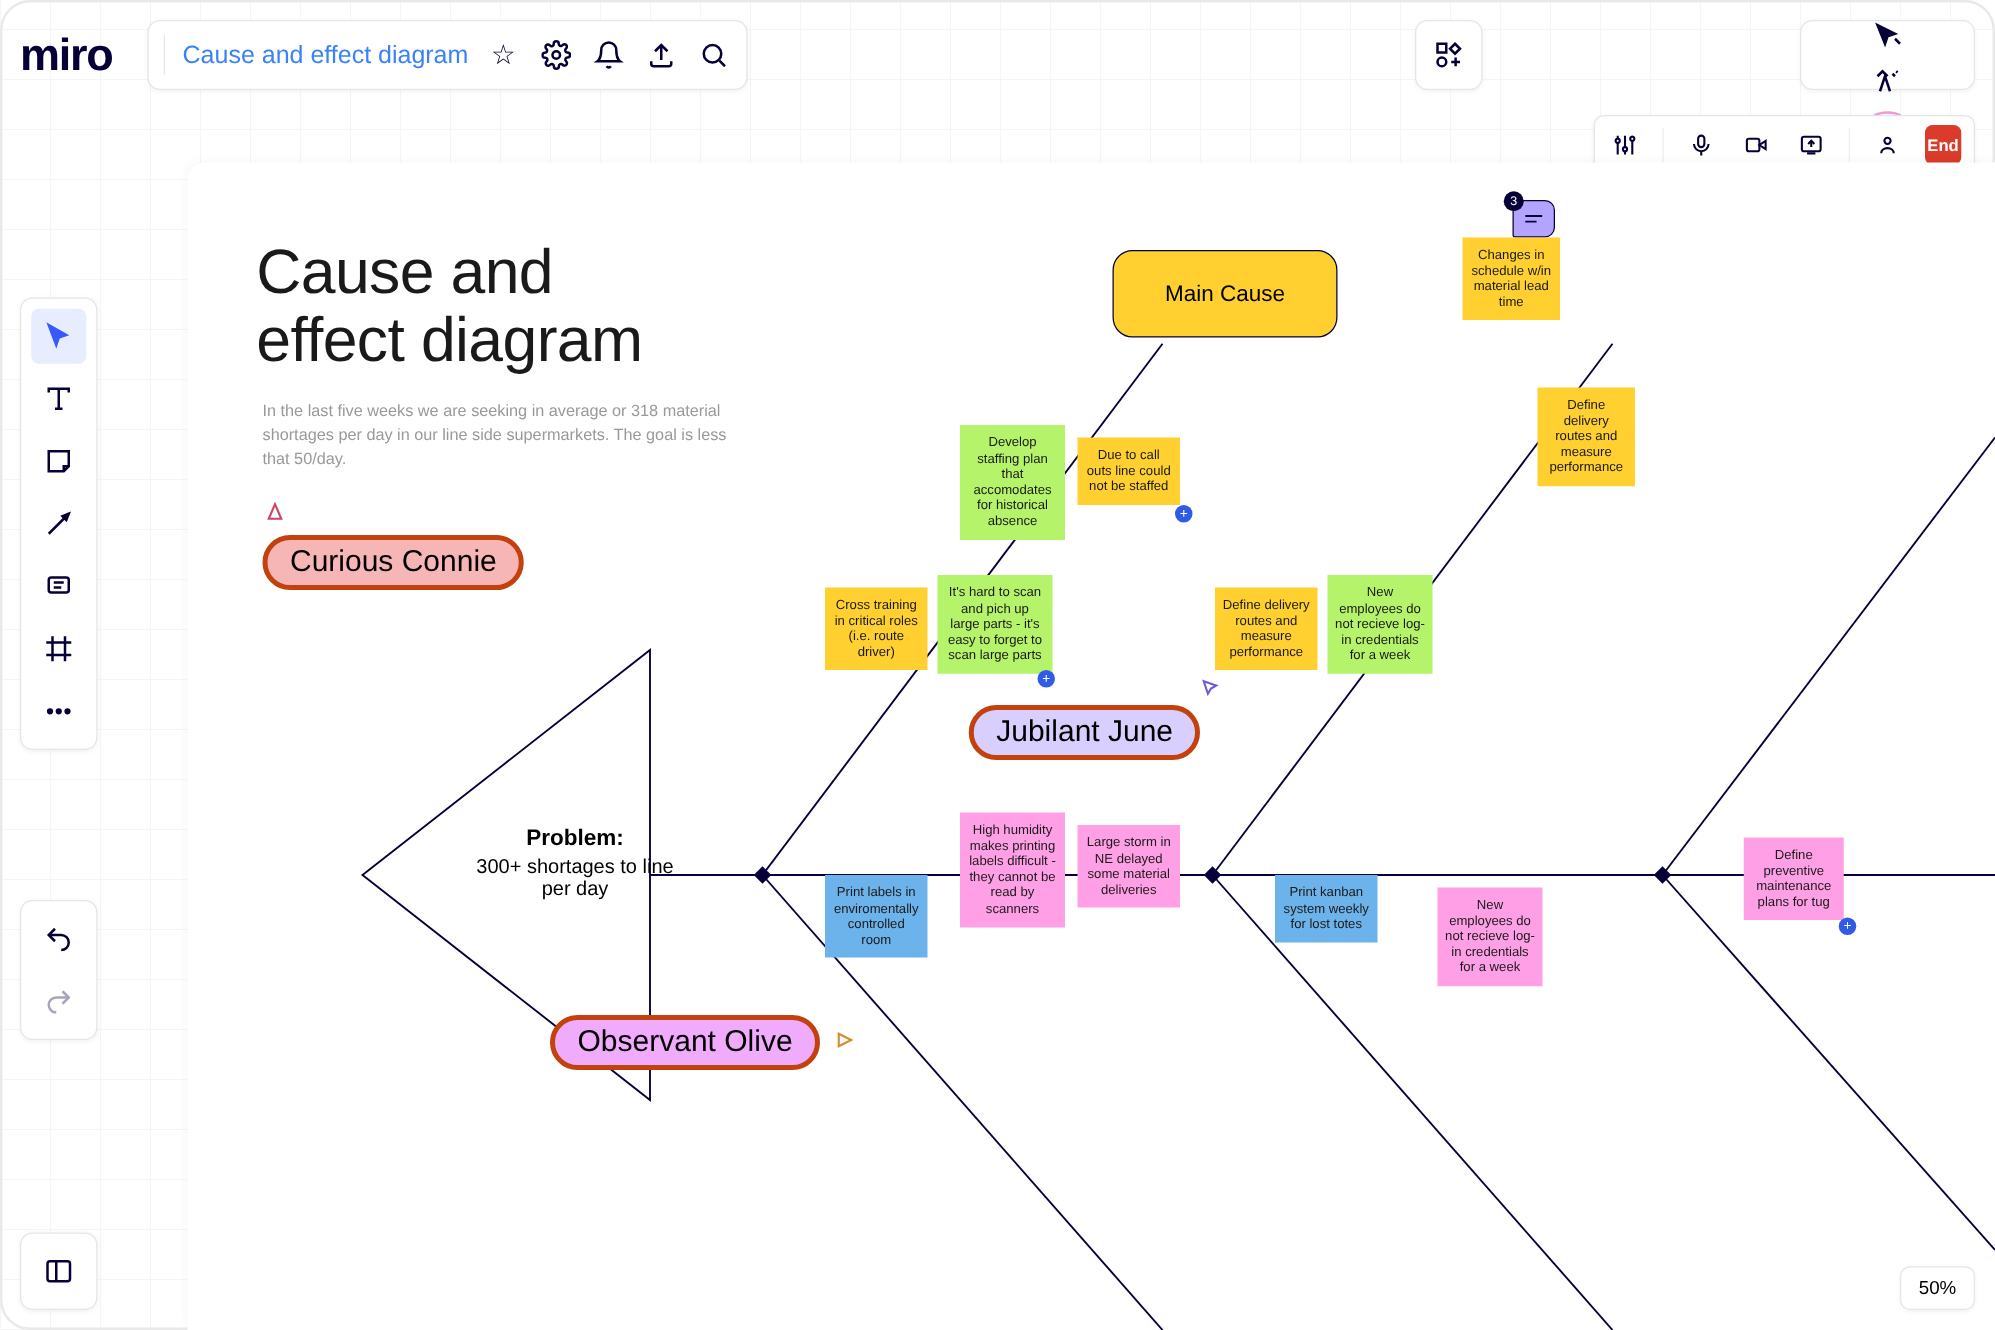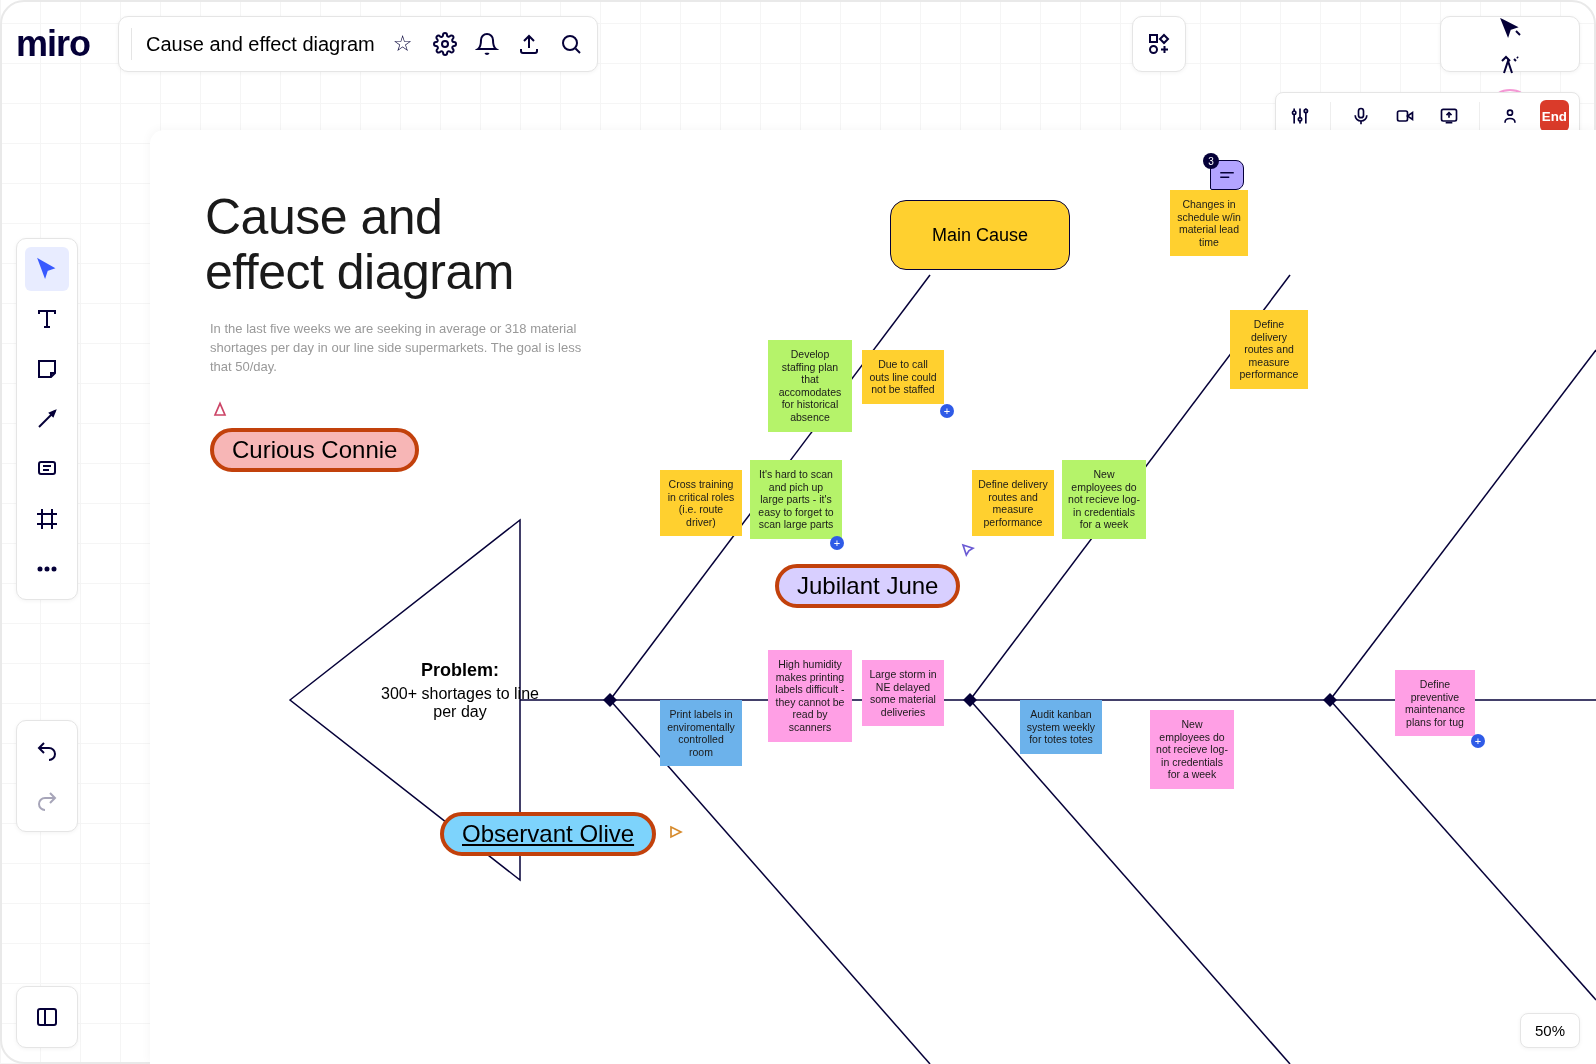--- a/index.html
+++ b/index.html
@@ -13,21 +13,21 @@
   position: relative; overflow: hidden;
 }
 .frame { position: absolute; inset: 0; border: 2px solid #e9e9e9; border-radius: 24px; pointer-events: none; }
 
 
 .topbar { position: absolute; top: 16px; left: 16px; display: flex; align-items: center; gap: 12px; }
 .logo { font-size: 36px; font-weight: 700; letter-spacing: -1px; color: #050038; padding-right: 16px; }
 .top-panel { background: #fff; border: 1px solid #e5e5e5; border-radius: 10px; height: 56px; display: flex; align-items: center; padding: 0 12px; gap: 18px; box-shadow: 0 1px 4px rgba(0,0,0,.05);}
 .title-panel { display: flex; align-items: center; gap: 14px; }
 .divider { width: 1px; height: 32px; background: #e5e5e5; }
-.board-title { font-size: 20px; font-weight: 400; color: #000000; }
+.board-title { font-size: 20px; font-weight: 400; color: #3b82f6; }
 .star { font-size: 22px; color: #333; cursor: pointer; }
 .icon-btn { width: 28px; height: 28px; display: flex; align-items: center; justify-content: center; cursor: pointer; color: #050038; }
 .icon-btn svg { width: 24px; height: 24px; stroke: #050038; fill: none; stroke-width: 2; }
 
 .apps-panel { position: absolute; top: 16px; right: 410px; }
 .right-cluster { position: absolute; top: 16px; right: 16px; background: #fff; border: 1px solid #e5e5e5; border-radius: 10px; height: 56px; display: flex; align-items: center; padding: 0 12px; gap: 12px; box-shadow: 0 1px 4px rgba(0,0,0,.05); flex-direction: column;}
 .count-badge { border: 2px solid #f59ad6; border-radius: 50%; width: 34px; height: 34px; display: flex; align-items: center; justify-content: center; font-weight: 700; color: #050038; cursor: pointer;}
 .avatar { border: 2px solid #9be86f; border-radius: 50%; width: 34px; height: 34px; overflow: hidden; cursor: pointer; }
 .avatar-inner { width: 100%; height: 100%; background: linear-gradient(135deg,#e4b590,#b07a52);}
 .share-btn { background: #3859ff; color: #fff; border: none; border-radius: 6px; height: 40px; padding: 0 18px; font-size: 18px; font-weight: 600; display: flex; align-items: center; gap: 10px; cursor: pointer; }
@@ -69,21 +69,21 @@
 .main-cause { position:absolute; top:70px; left:740px; width:180px; height:70px; background:#ffd02f; border:1px solid #050038; border-radius:16px; display:flex; align-items:center; justify-content:center; font-size:18px;}
 
 
 .note { position:absolute; width:90px; padding:8px 6px; font-size:10.5px; line-height:1.2; text-align:center; color:#1a1a1a; }
 .yellow{ background:#ffd02f;} .green{ background:#b5f36a;} .blue{ background:#6cb2eb; color:#1a1a1a;} .pink{ background:#ff9fe5;}
 .plus-dot { position:absolute; width:14px; height:14px; border-radius:50%; background:#2f5be7; color:#fff; font-size:11px; display:flex; align-items:center; justify-content:center;}
 
 
 .cursor-pill { position:absolute; display:flex; align-items:center; gap:10px;}
 .pill { border:4px solid #c2410c; border-radius:999px; padding:6px 18px; font-size:24px; line-height:1;}
-.pill.pink-bg{ background:#f7b6b6;} .pill.violet-bg{ background:#d8cfff;text-align:center;} .pill.peach-bg{ background:#7dd3fc;text-decoration:underline;}
+.pill.pink-bg{ background:#f7b6b6;} .pill.violet-bg{ background:#d8cfff;text-align:center;} .pill.peach-bg{ background:#f0abfc;}
 .cur { font-size:18px; }
 .cur svg{ width:20px; height:20px; }
 
 
 .comment-bubble { position:absolute; top:30px; left:1060px; width:34px; height:30px; background:#b3a4ff; border:1px solid #050038; border-radius:8px 8px 8px 2px; display:flex; align-items:center; justify-content:center; cursor:pointer;}
 .comment-bubble .cnt { position:absolute; top:-8px; left:-8px; width:16px; height:16px; border-radius:50%; background:#050038; color:#fff; font-size:10px; display:flex; align-items:center; justify-content:center;}
 .comment-bubble svg{ width:18px; height:12px; stroke:#050038; stroke-width:2; fill:none;}
 
 
 .zoom { position:absolute; bottom:16px; right:16px; background:#fff; border:1px solid #e5e5e5; border-radius:8px; padding:8px 14px; font-size:15px; box-shadow:0 1px 4px rgba(0,0,0,.05); cursor:pointer;}
@@ -339,21 +339,21 @@
   <div class="plus-dot" style="top:274px; left:790px;">+</div>
   <div class="note yellow" style="top:340px; left:510px; width:82px;">Cross training in critical roles (i.e. route driver)</div>
   <div class="note green" style="top:330px; left:600px; width:92px;">It's hard to scan and pich up large parts - it's easy to forget to scan large parts</div>
   <div class="plus-dot" style="top:406px; left:680px;">+</div>
   <div class="note yellow" style="top:340px; left:822px; width:82px;">Define delivery routes and measure performance</div>
   <div class="note green" style="top:330px; left:912px; width:84px;">New employees do not recieve log-in credentials for a week</div>
 
   <div class="note pink" style="top:520px; left:618px; width:84px;">High humidity makes printing labels difficult - they cannot be read by scanners</div>
   <div class="note pink" style="top:530px; left:712px; width:82px;">Large storm in NE delayed some material deliveries</div>
   <div class="note blue" style="top:570px; left:510px; width:82px;">Print labels in enviromentally controlled room</div>
-  <div class="note blue" style="top:570px; left:870px; width:82px;">Audit kanban system weekly for totes totes</div>
+  <div class="note blue" style="top:570px; left:870px; width:82px;">Print kanban system weekly for lost totes</div>
   <div class="note pink" style="top:580px; left:1000px; width:84px;">New employees do not recieve log-in credentials for a week</div>
   <div class="note pink" style="top:540px; left:1245px; width:80px;">Define preventive maintenance plans for tug</div>
   <div class="plus-dot" style="top:604px; left:1321px;">+</div>
 
   <div class="cursor-pill" style="top:270px; left:60px;">
     <span class="cur"><svg viewBox="0 0 24 24">
           <path d="M12 4l6 14H6z" fill="none" stroke="#c46" stroke-width="2"></path>
         </svg></span>
   </div>
   <div class="pill pink-bg" style="position:absolute; top:298px; left:60px;">Curious Connie</div>

